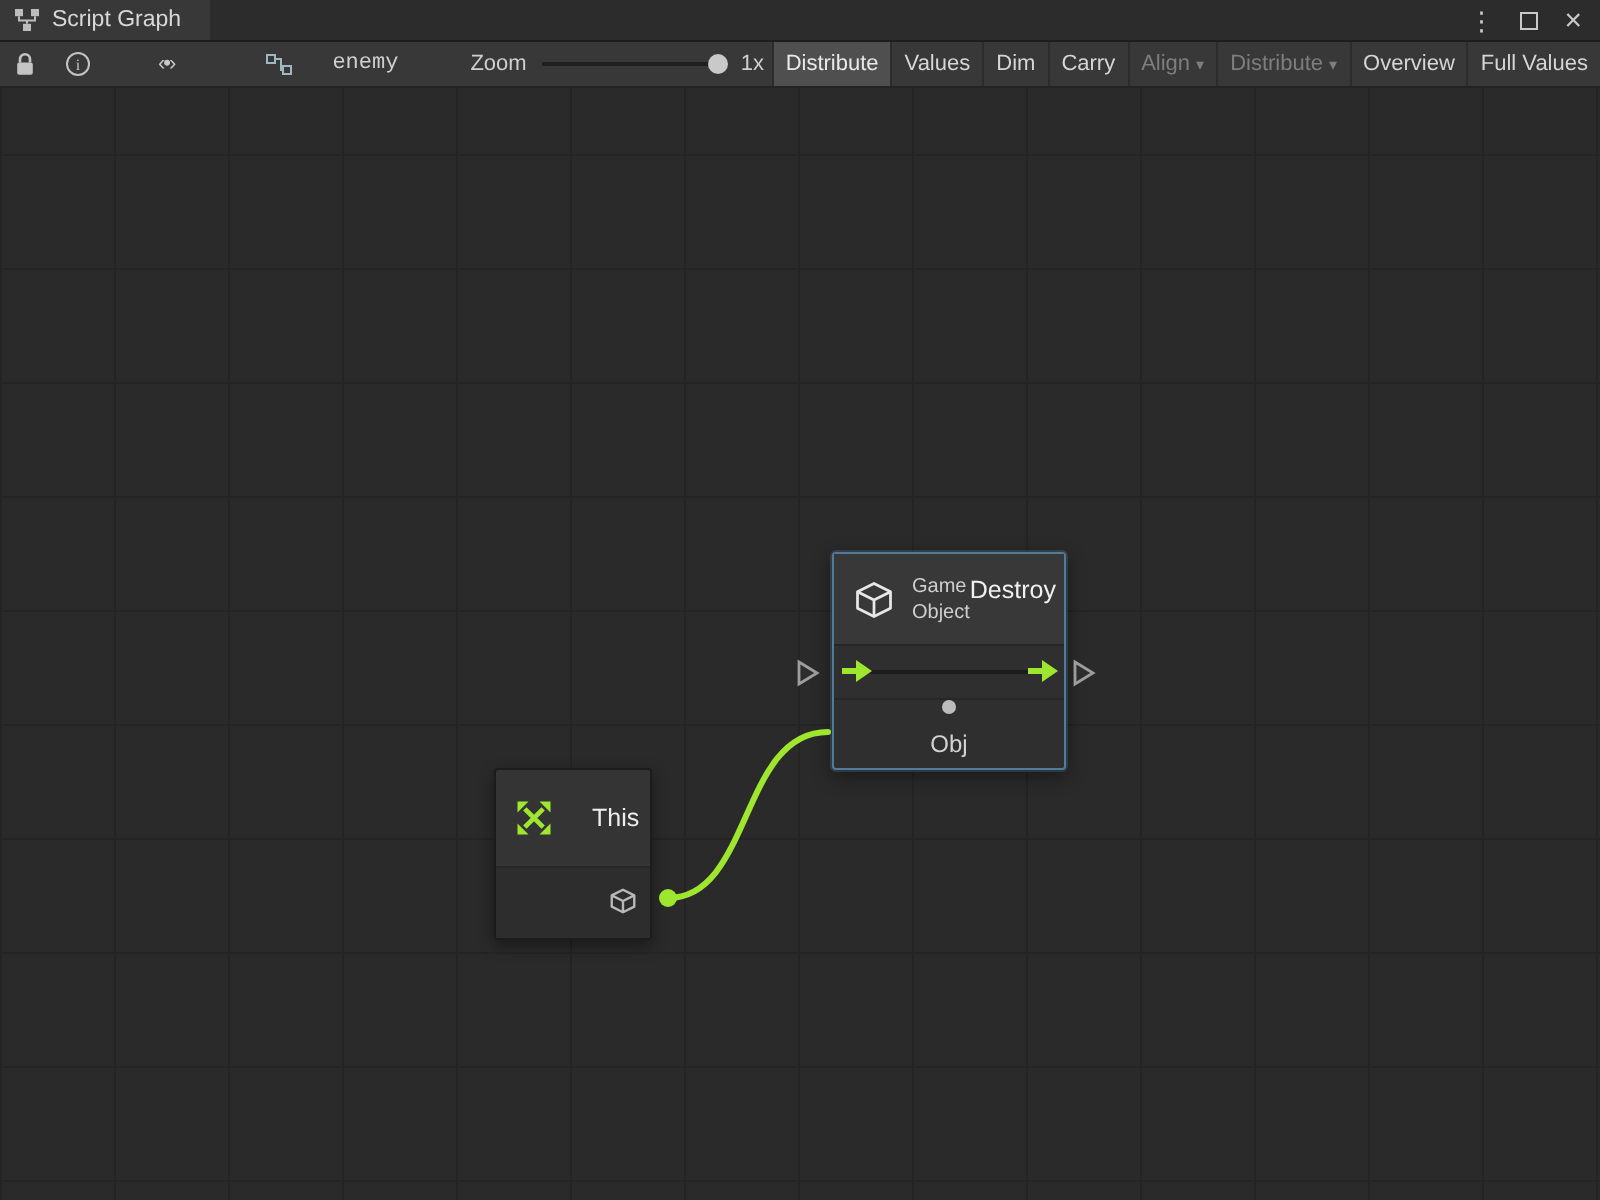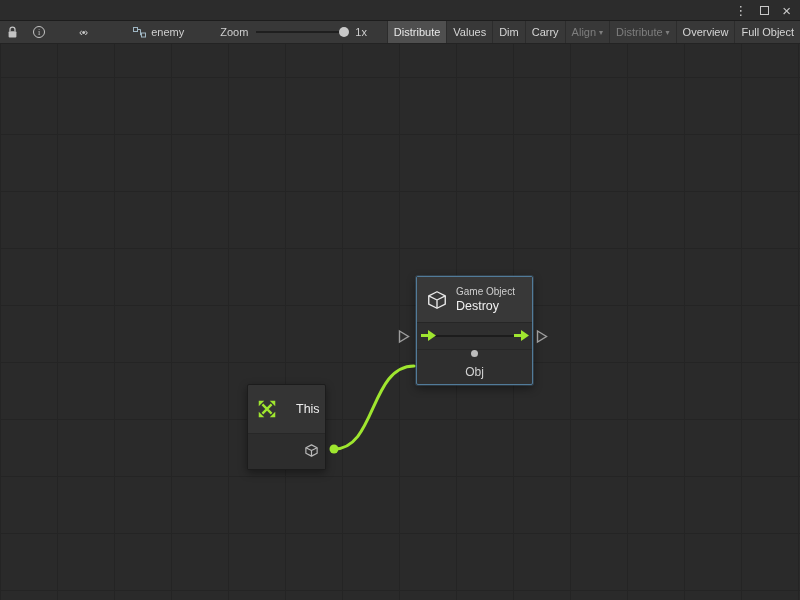--- a/index.html
+++ b/index.html
@@ -22,21 +22,21 @@
   
   .toolbar { position:absolute; top:21px; left:0; right:0; height:23px; background:#383838;
              border-bottom:1px solid #232323; display:flex; align-items:center;
              font-size:11px; color:#d4d4d4; }
   .tb-icon { display:inline-flex; align-items:center; justify-content:center; }
   .tb-icon.lock { margin-left:7px; }
   .tb-icon.info { margin-left:15px; width:12px; height:12px; border:1px solid #c4c4c4;
                   border-radius:50%; font-size:8px; color:#c4c4c4; }
   .tb-icon.info i { font-style:normal; font-family:"Liberation Serif","DejaVu Serif",serif; }
   .tb-icon.code { margin-left:34px; font-size:11px; color:#c9c9c9; letter-spacing:-1px; }
-  .tb-graph { display:inline-flex; align-items:center; gap:5px; margin-left:46px; color:#cfcfcf; }
+  .tb-graph { display:inline-flex; align-items:center; gap:20px; margin-left:46px; color:#cfcfcf;font-family:Liberation Mono, monospace; }
   .zoom-label { margin-left:36px; color:#cfcfcf; }
   .zoom-slider { position:relative; width:92px; height:12px; margin-left:8px; }
   .zoom-track { position:absolute; left:0; right:0; top:5px; height:2px; background:#1f1f1f; }
   .zoom-handle { position:absolute; right:-1px; top:1px; width:10px; height:10px; border-radius:50%; background:#c9c9c9; }
   .zoom-value { margin-left:7px; color:#cfcfcf; }
 
   .tb-buttons { margin-left:auto; display:flex; height:100%; }
   .tb-btn { appearance:none; background:transparent; border:none; border-left:1px solid #2c2c2c;
             color:#d6d6d6; font:inherit; font-size:11px; padding:0 6px; height:100%;
             display:inline-flex; align-items:center; cursor:default; white-space:nowrap; }
@@ -51,21 +51,21 @@
               linear-gradient(to bottom, #242424 1px, transparent 1px);
             background-size:57px 57px, 57px 57px;
             background-position:0 0, 0 33px; overflow:hidden; }
 
   .node { position:absolute; border-radius:2px; z-index:2; }
   .node-destroy { left:416px; top:232px; width:117px; height:109px; background:#2f2f2f;
                   border:1px solid #527b99;
                   box-shadow:0 0 0 1px rgba(82,123,153,.30), 0 3px 10px rgba(0,0,0,.45); }
   .nd-header { height:46px; background:#383838; display:flex; align-items:center; gap:8px;
                padding:0 9px; border-bottom:1px solid #262626; }
-  .nd-titles { display:flex; flex-direction:column; line-height:1.3; }
+  .nd-titles { display:flex; flex-direction:row; line-height:1.3; }
   .nd-cat { font-size:10px; color:#cfcfcf; }
   .nd-title { font-size:12.5px; color:#f0f0f0; }
   .nd-flowrow { position:relative; height:26px; }
   .wireline { position:absolute; left:18px; right:18px; top:12px; height:2px; background:#1c1c1c; }
   .flow-arrow { position:absolute; top:7px; display:inline-flex; }
   .flow-arrow.left { left:4px; }
   .flow-arrow.right { right:3px; }
   .nd-objrow { height:33px; display:flex; align-items:center; gap:8px; padding:0 10px;
                border-top:1px solid #272727;flex-direction:column; }
   .port-dot { width:7px; height:7px; border-radius:50%; background:#bcbcbc; }
@@ -83,20 +83,33 @@
   .tri-right { left:536px; top:285px; }
 
   .wire-overlay { position:absolute; inset:0; width:100%; height:100%; pointer-events:none; z-index:5; }
 </style>
 </head>
 <body>
 
 <div class="window">
 
   <div class="titlebar">
+    <div class="tab">
+      <span class="tab-icon">
+        <svg width="13" height="12" viewBox="0 0 13 12">
+          <g fill="#bdbdbd">
+            <rect x="0.5" y="0.5" width="4" height="3.6"></rect>
+            <rect x="8.5" y="0.5" width="4" height="3.6"></rect>
+            <rect x="4.5" y="7.9" width="4" height="3.6"></rect>
+          </g>
+          <path d="M2.5 4.1 v2.2 h8 V4.1 M6.5 6.3 v1.6" fill="none" stroke="#bdbdbd" stroke-width="1"></path>
+        </svg>
+      </span>
+      <span class="tab-label">Script Graph</span>
+    </div>
     <div class="win-controls">
       <span class="wc kebab">⋮</span>
       <span class="wc maxbox"></span>
       <span class="wc close">×</span>
     </div>
   </div>
 
   <div class="toolbar">
     <span class="tb-icon lock">
       <svg width="11" height="13" viewBox="0 0 11 13">
@@ -134,21 +147,21 @@
       <button class="tb-btn">Carry</button>
       <button class="tb-btn disabled">
         <span>Align</span>
         <span class="caret">▾</span>
       </button>
       <button class="tb-btn disabled">
         <span>Distribute</span>
         <span class="caret">▾</span>
       </button>
       <button class="tb-btn">Overview</button>
-      <button class="tb-btn">Full Object</button>
+      <button class="tb-btn">Full Values</button>
     </div>
   </div>
 
   <div class="canvas">
 
     <div class="node node-destroy">
       <div class="nd-header">
         <span style="display:inline-flex">
           <svg width="22" height="22" viewBox="0 0 24 24">
             <g fill="none" stroke="#e8e8e8" stroke-width="1.5" stroke-linejoin="round">

